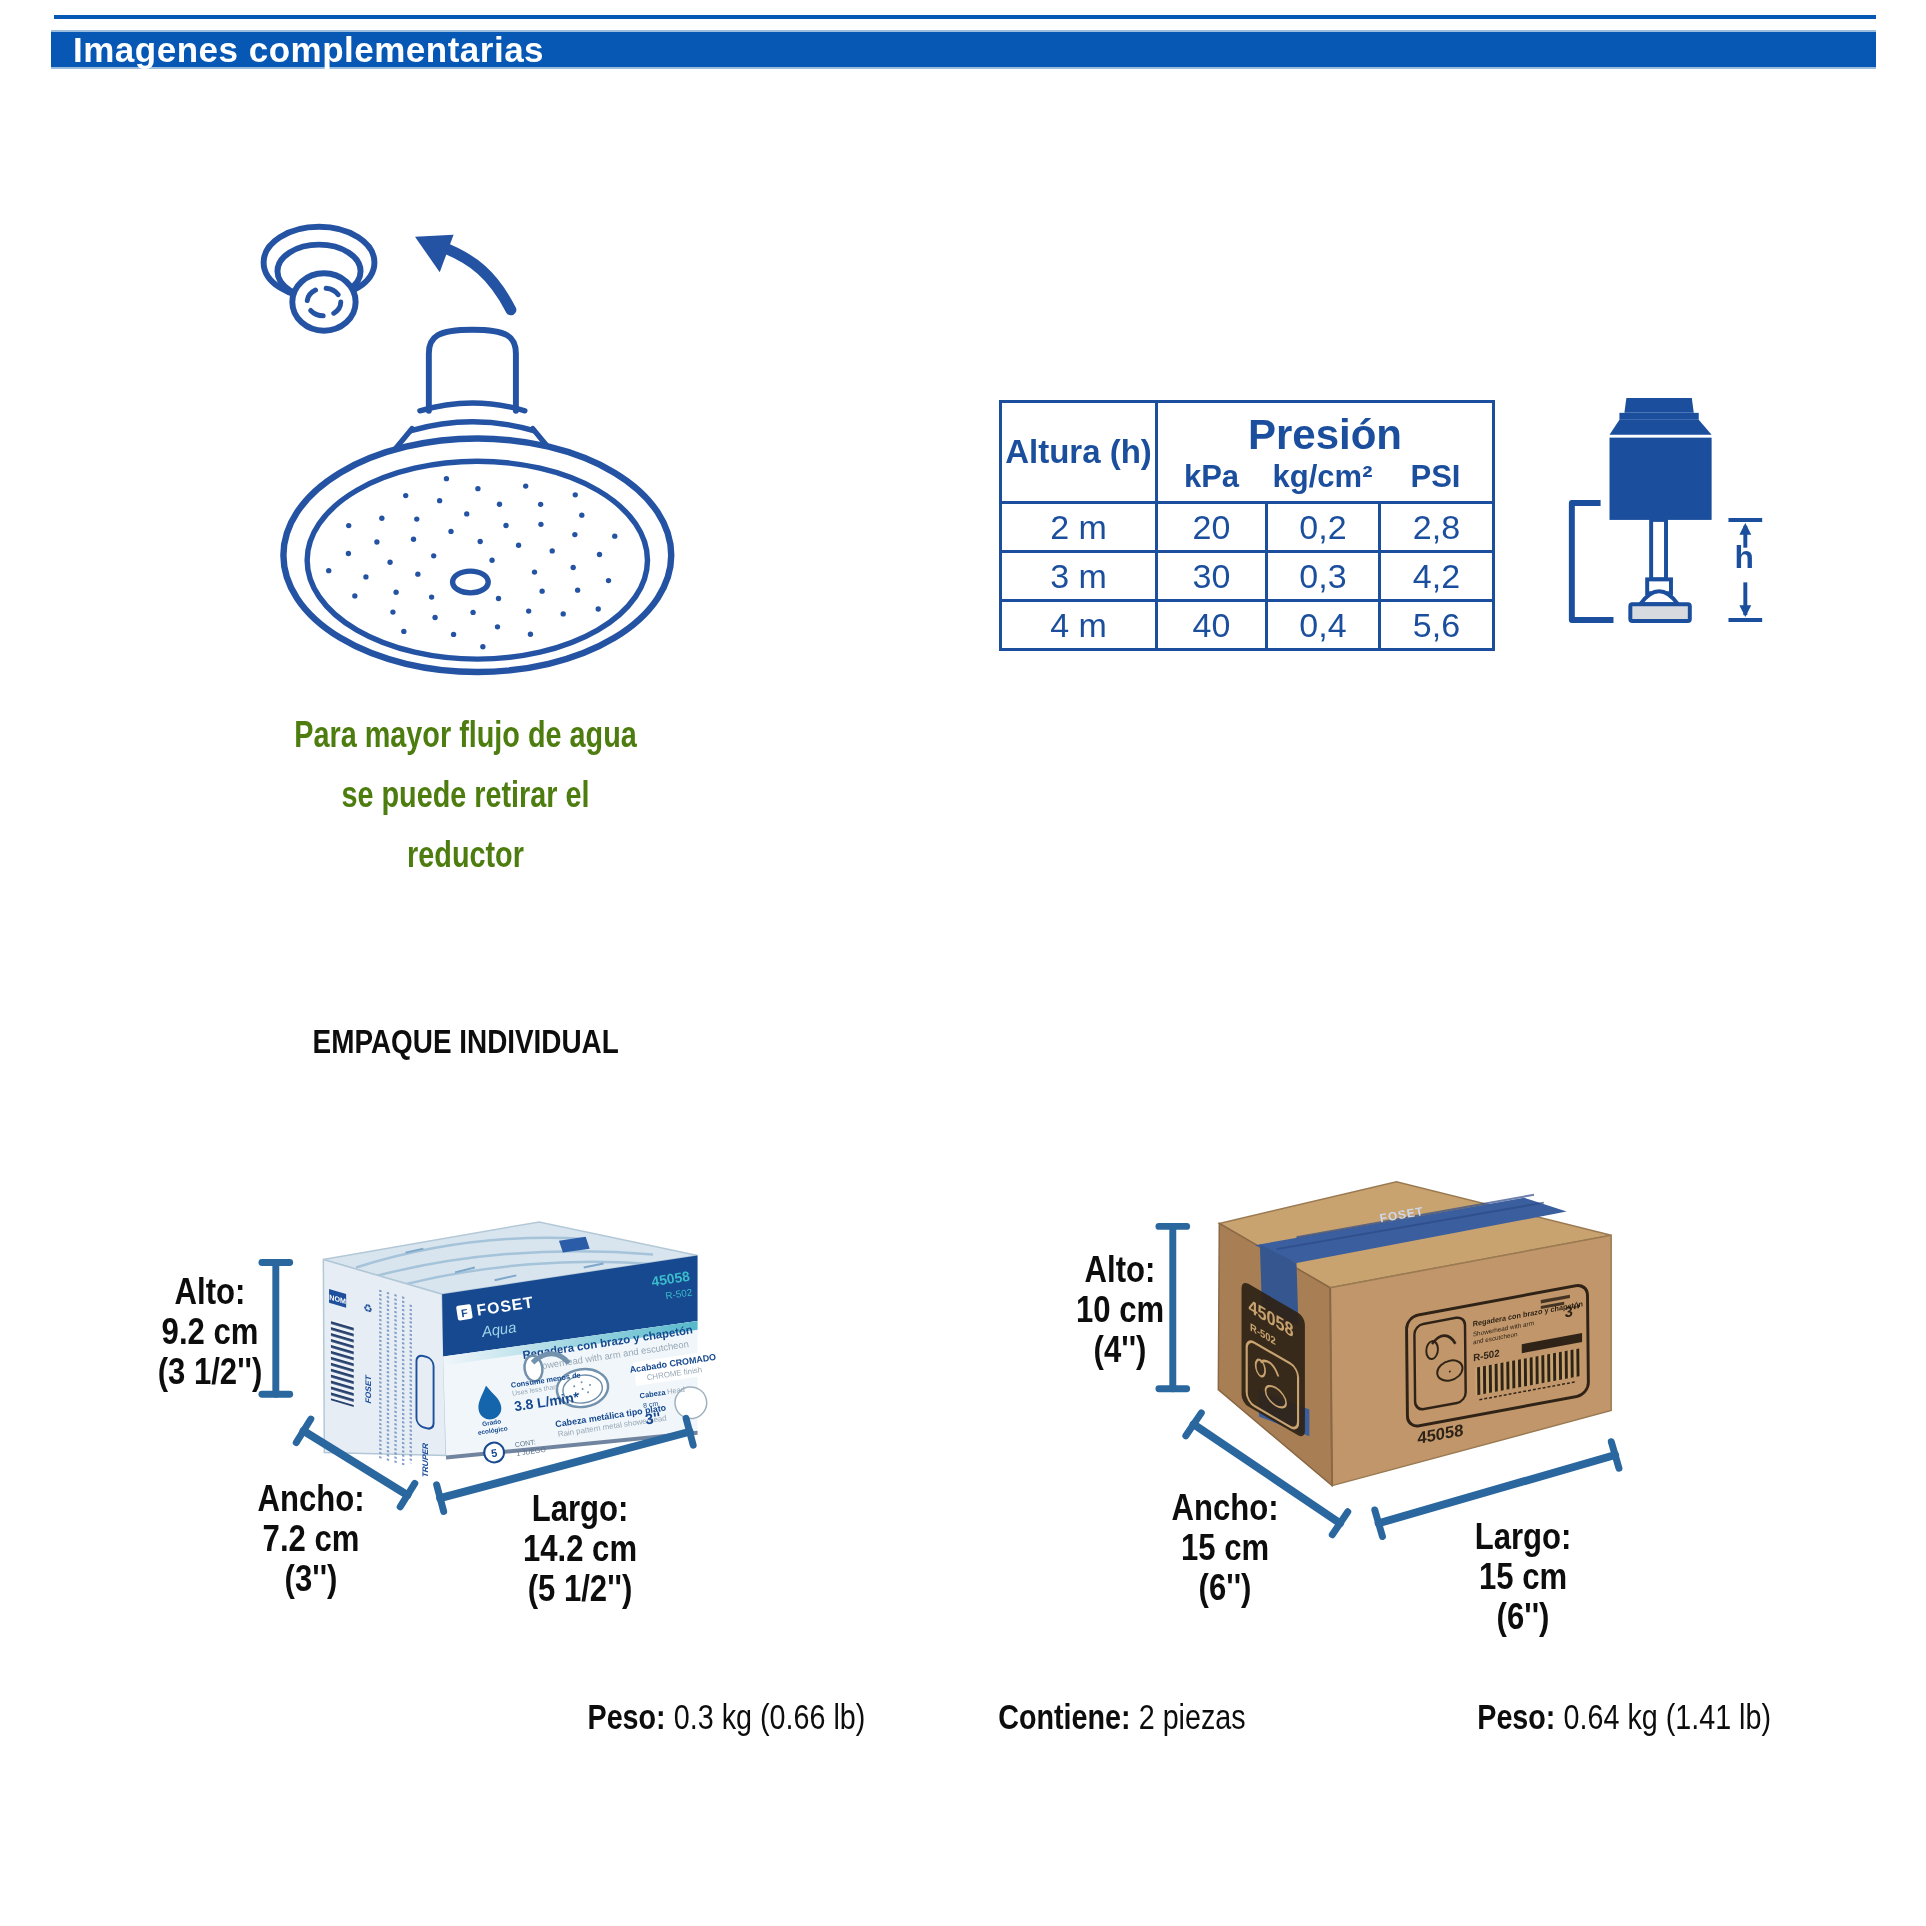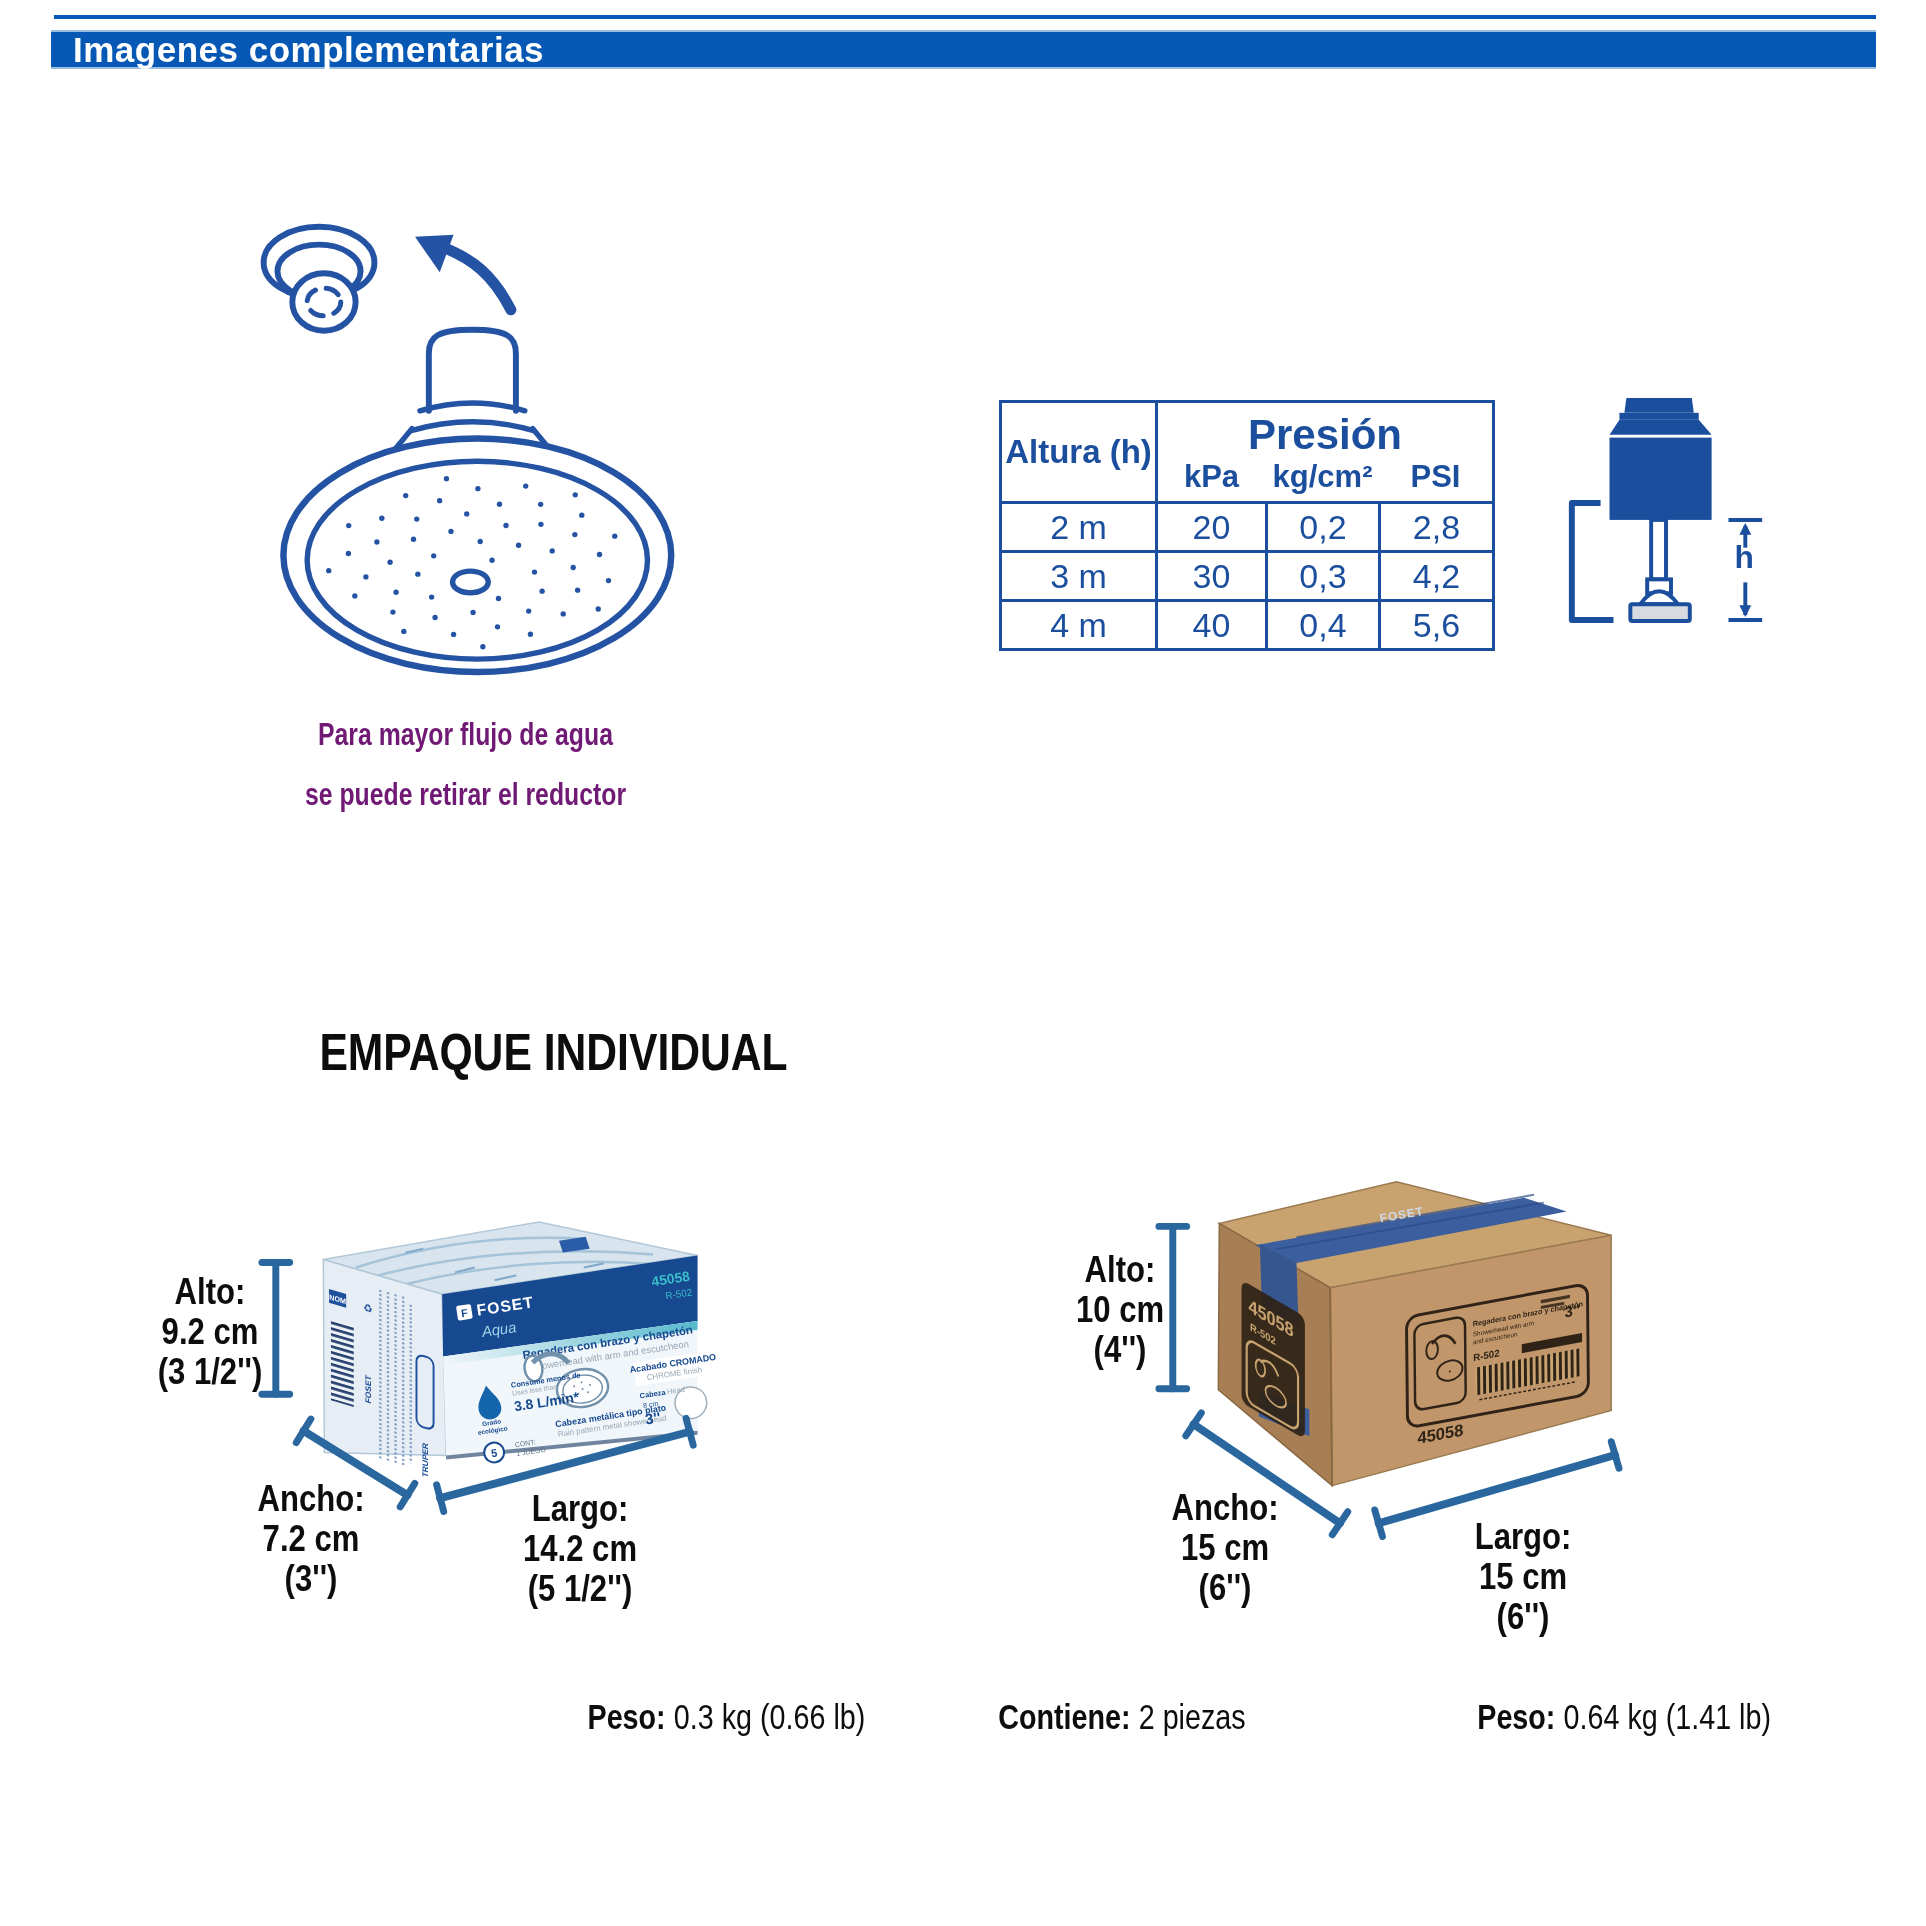--- a/index.html
+++ b/index.html
@@ -5,36 +5,36 @@
   html,body{margin:0;padding:0;background:#fff;}
   .page{position:relative;width:1927px;height:1927px;background:#ffffff;overflow:hidden;
         font-family:"Liberation Sans", sans-serif;}
   .top-rule{position:absolute;left:54px;top:15px;width:1822px;height:4px;background:#0658b4;}
   .header-bar{position:absolute;left:51px;top:30px;width:1825px;height:39px;background:#0658b4;
               border-top:2px solid #9cbede;border-bottom:2px solid #9cbede;box-sizing:border-box;
               display:flex;align-items:center;}
   .header-title{color:#ffffff;font-weight:bold;font-size:35px;padding-left:22px;letter-spacing:0.5px;}
 
   svg{position:absolute;overflow:visible;}
-  .note{position:absolute;left:238px;top:705px;width:455px;text-align:center;color:#701a75;
-        font-weight:bold;font-size:31px;line-height:60px;}
+  .note{position:absolute;left:238px;top:705px;width:455px;text-align:center;color:#4d7c0f;
+        font-weight:bold;font-size:36px;line-height:60px;}
   .note div{transform:scaleX(0.8);}
 
   
   .ptable{position:absolute;left:999px;top:400px;border-collapse:collapse;table-layout:fixed;
           background:#fff;color:#1b4f9e;}
   .ptable td{border:3px solid #1b4f9e;text-align:center;vertical-align:middle;padding:0;}
   .ptable .hrow td{height:81px;}
   .ptable .drow td{height:46px;font-size:34px;}
   .h-altura{font-weight:bold;font-size:33px;}
   .presion-title{font-weight:bold;font-size:42px;margin-top:8px;}
   .units{display:grid;grid-template-columns:107px 115px 111px;font-size:31px;padding-bottom:6px;font-weight:bold;}
 
   .section-title{position:absolute;width:396px;text-align:center;color:#0d0d0d;
-                 font-size:52px;font-weight:bold;white-space:nowrap;}
+                 font-size:34px;font-weight:bold;white-space:nowrap;}
   .section-title span{display:inline-block;transform:scaleX(0.82);}
 
   .dim{position:absolute;width:168px;text-align:center;color:#0d0d0d;font-weight:bold;
        font-size:37px;line-height:40px;}
   .dim div{transform:scaleX(0.84);white-space:nowrap;}
 
   .meta{position:absolute;width:356px;text-align:center;color:#0d0d0d;font-size:35px;white-space:nowrap;}
   .meta .inner-wrap{transform:scaleX(0.82);display:inline-block;}
   .meta .b{font-weight:bold;margin-right:10px;}
 </style>

